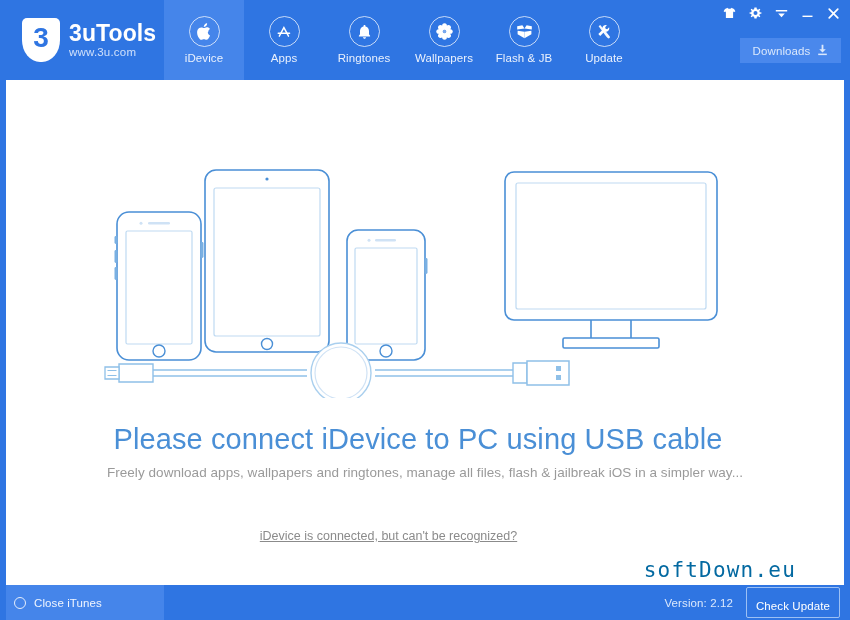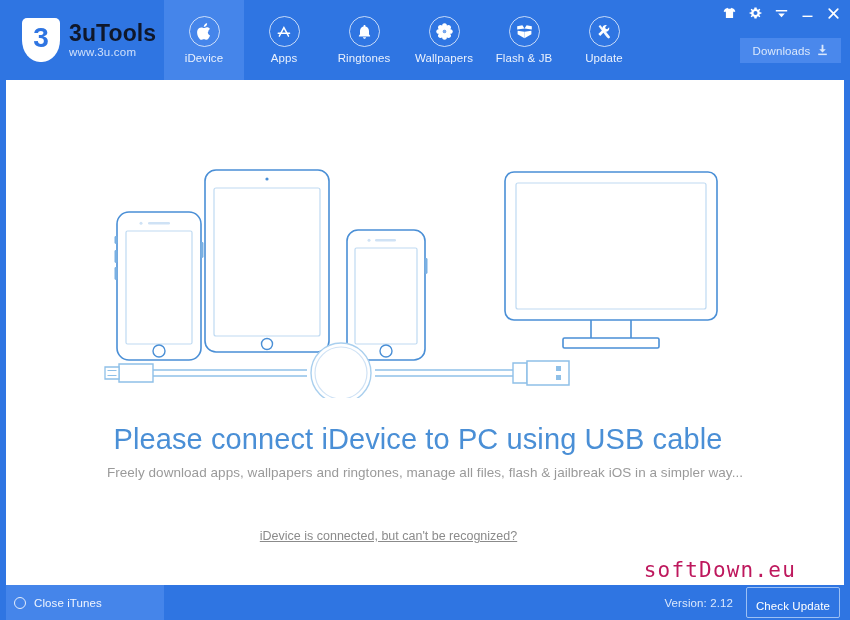--- a/index.html
+++ b/index.html
@@ -55,21 +55,21 @@
     font-size: 28px;
     font-weight: bold;
     color: #2f75e2;
     line-height: 1;
     position: relative;
     top: -2px;
     font-family: "Liberation Sans", sans-serif;
   }
   .logo-text { line-height: 1; }
   .logo-title {
-    color: #0f172a;
+    color: #ffffff;
     font-size: 23px;
     font-weight: bold;
     letter-spacing: 0.1px;
     display: block;
     line-height: 1.05;
   }
   .logo-url {
     color: #cfe0fb;
     font-size: 11.5px;
     display: block;
@@ -209,21 +209,21 @@
   .helplink {
     color: #8b8b8b;
     font-size: 12.5px;
     text-decoration: underline;
     cursor: pointer;
   }
   .watermark {
     position: absolute;
     right: 48px;
     top: 478px;
-    color: #be185d;
+    color: #0369a1;
     font-size: 21px;
     letter-spacing: 1.2px;
     font-family: "DejaVu Sans Mono", monospace;
     user-select: none;
   }
 
   
   .footer {
     position: absolute;
     left: 0;

